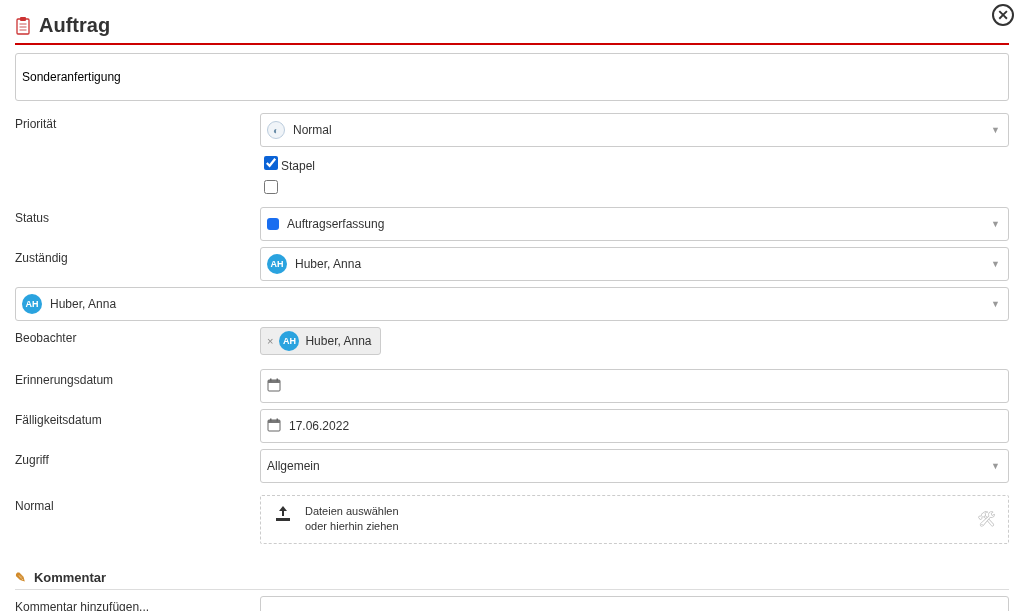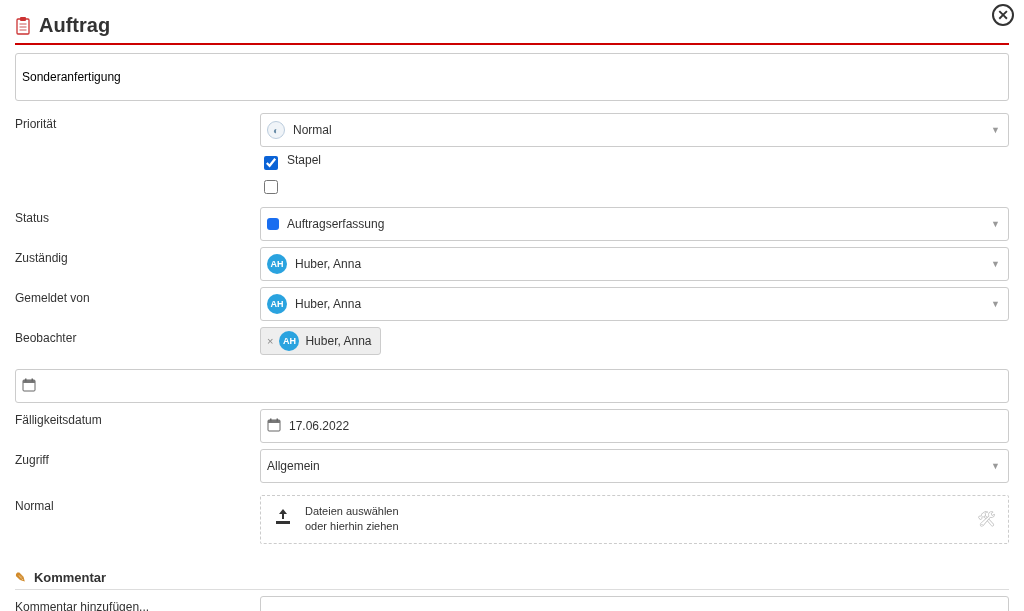--- a/index.html
+++ b/index.html
@@ -72,31 +72,31 @@
     width:12px;height:12px;border-radius:3px;background:#1a6ef0;display:inline-block;
   }
   .avatar {
     width:20px;height:20px;border-radius:50%;background:#2aa3df;color:#fff;
     display:flex;align-items:center;justify-content:center;font-size:9px;font-weight:bold;
   }
   .priority-icon {
     width:18px;height:18px;border-radius:50%;border:1px solid #bcd; background:#f0f4f8;
     display:flex;align-items:center;justify-content:center;font-size:10px;color:#6a8da8;
   }
-  .check-row { display:flex;align-items:flex-start;gap:6px;margin-bottom:4px; }
+  .check-row { display:flex;align-items:flex-end;margin-bottom:4px; }
   .cbox { width:14px;height:14px;accent-color:#0b63d6; }
   .tag-chip {
     display:inline-flex;align-items:center;gap:6px;
     border:1px solid #ccc;border-radius:3px;background:#eee;
     padding:3px 8px 3px 6px;font-size:12px;
   }
   .tag-chip .x { color:#888; cursor:pointer; font-size:11px; }
   .file-drop {
     border:1px dashed #ccc;border-radius:2px;padding:8px 12px;
-    display:flex;align-items:center;gap:12px;justify-content:flex-start;
+    display:flex;gap:12px;justify-content:flex-start;
     position:relative;
   }
   .upload-icon { font-size:18px;width:20px;text-align:center; }
   .file-texts { font-size:11px;line-height:1.4; }
   .tools-icon { position:absolute;right:12px;top:50%;transform:translateY(-50%);color:#bbb;font-size:15px; }
   .section-header {
     display:flex;align-items:center;gap:8px;
     border-bottom:1px solid #ddd;
     font-weight:bold;font-size:13px;
     padding:4px 0;margin-top:22px;
@@ -165,21 +165,20 @@
     <div class="field">
       <div class="select-like">
         <span class="avatar">AH</span>
         <span>Huber, Anna</span>
         <span class="select-caret">▼</span>
       </div>
     </div>
   </div>
 
   <div class="row">
-    <div class="label">Gemeldet von</div>
     <div class="field">
       <div class="select-like">
         <span class="avatar">AH</span>
         <span>Huber, Anna</span>
         <span class="select-caret">▼</span>
       </div>
     </div>
   </div>
 
   <div class="row">
@@ -189,20 +188,21 @@
         <span class="x">×</span>
         <span class="avatar">AH</span>
         <span>Huber, Anna</span>
       </span>
     </div>
   </div>
 
   <div style="height:8px"></div>
 
   <div class="row">
+    <div class="label">Erinnerungsdatum</div>
     <div class="field">
       <div class="date-field">
         <span class="cal-icon">
           <svg width="14" height="14" viewBox="0 0 14 14">
               <rect x="1" y="2" width="12" height="11" rx="1" fill="#fff" stroke="#666"></rect>
               <rect x="1" y="2" width="12" height="3" fill="#777"></rect>
               <rect x="3" y="0.5" width="1.5" height="3" fill="#666"></rect>
               <rect x="9.5" y="0.5" width="1.5" height="3" fill="#666"></rect>
             </svg>
         </span>

